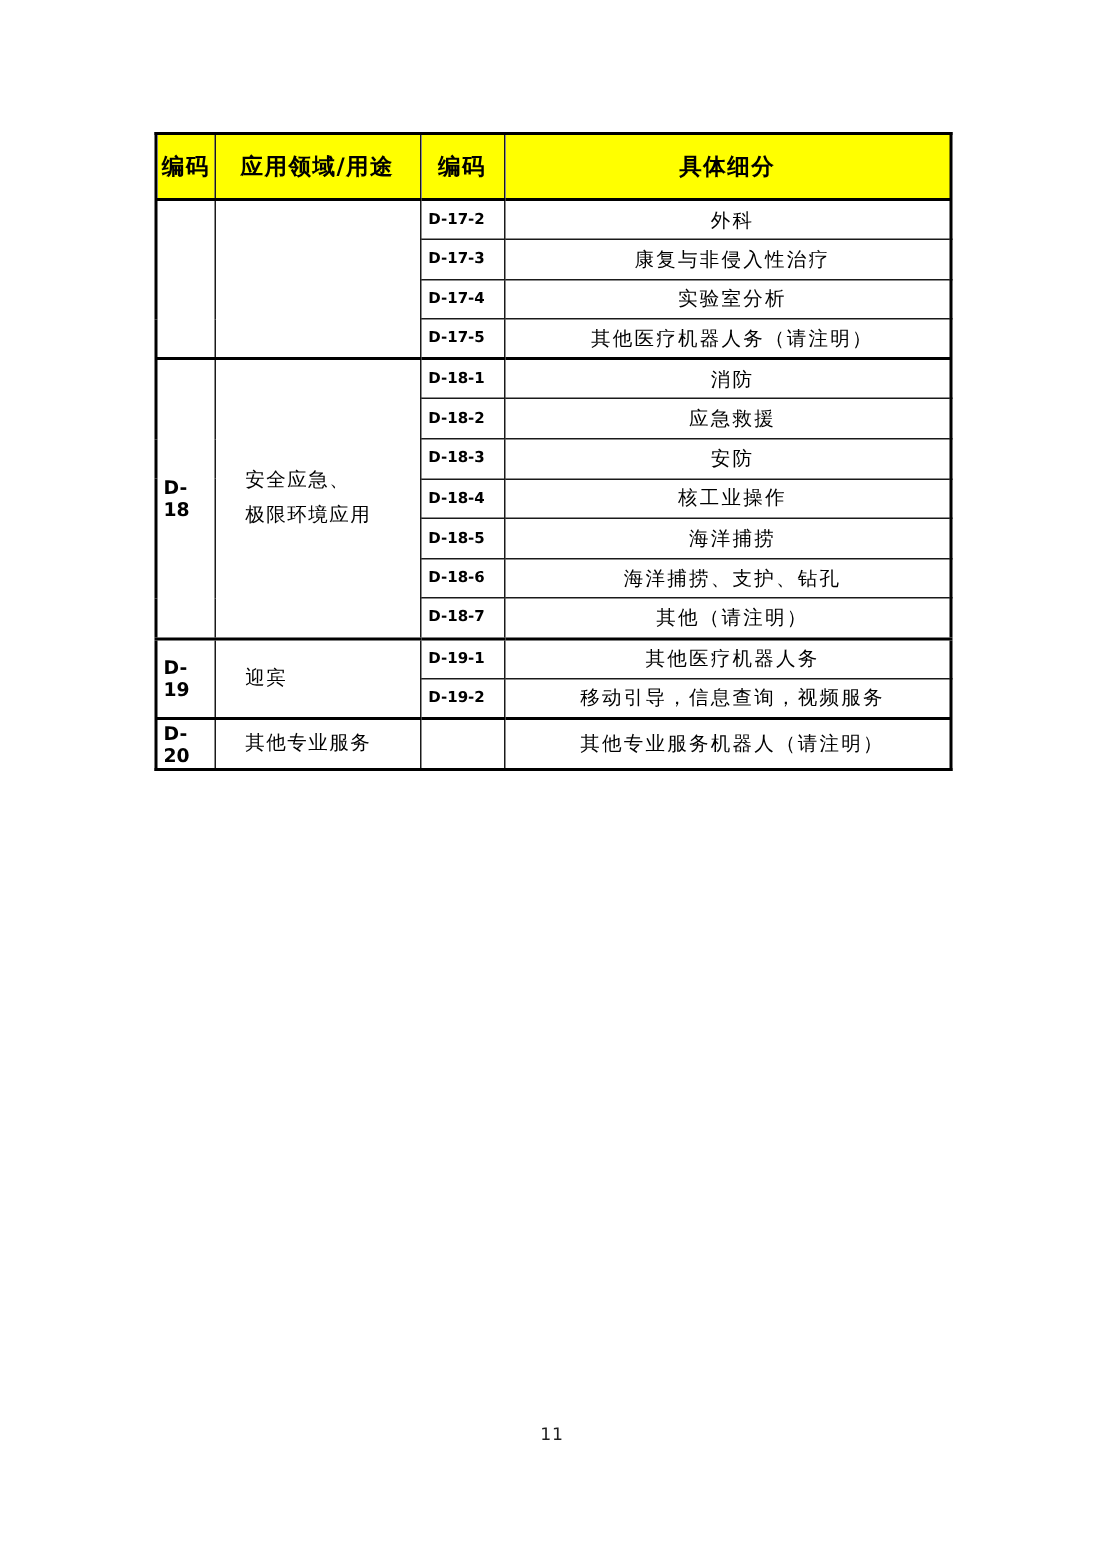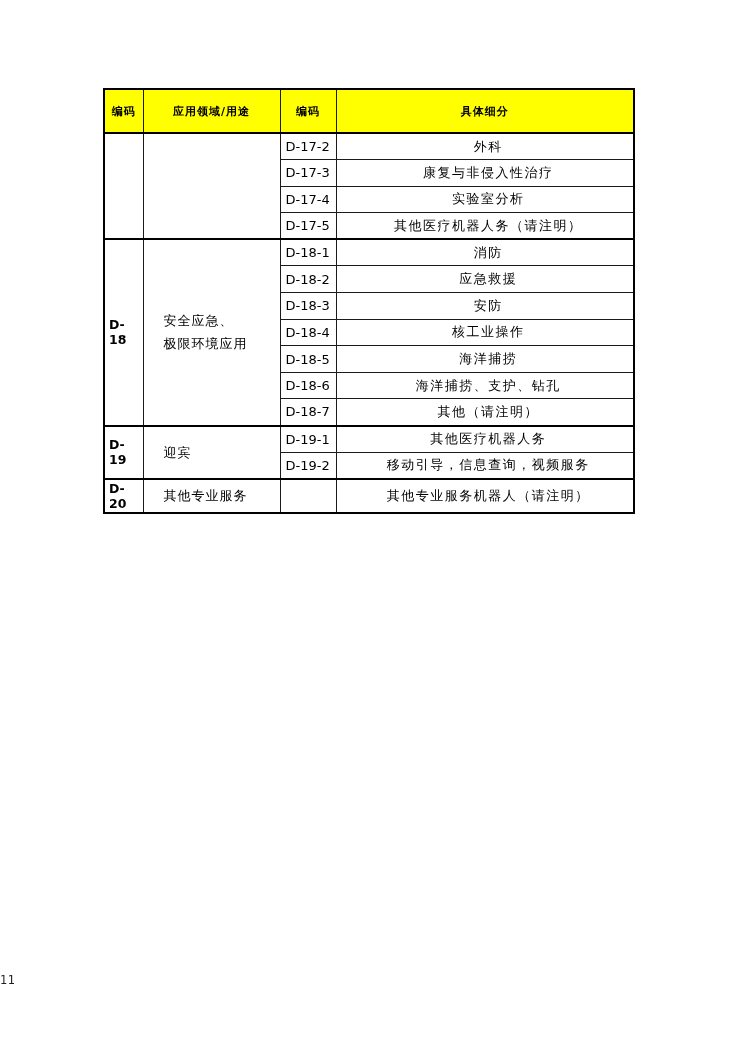--- a/index.html
+++ b/index.html
@@ -34,21 +34,21 @@
     vertical-align: middle;
     overflow: hidden;
     box-sizing: border-box;
   }
   table.doc-table thead tr {
     height: 44px;
   }
   table.doc-table th {
     background: #ffff00;
     font-weight: 700;
-    font-size: 11px;
+    font-size: 15px;
     text-align: center;
     padding: 0;
     border-bottom: 2px solid #000000;
     letter-spacing: 1px;
   }
   table.doc-table tbody tr {
     height: 26.6px;
   }
   tr.group-start td {
     border-top: 2px solid #000000;
@@ -60,40 +60,39 @@
     letter-spacing: 0px;
   }
   td.domain {
     font-size: 13px;
     padding-left: 20px;
     white-space: pre-line;
     line-height: 23px;
     letter-spacing: 1px;
   }
   td.code-sub {
-    font-weight: 400;
-    font-size: 13px;
+    font-weight: 700;
+    font-size: 10px;
     padding-left: 5px;
   }
   td.detail {
     font-size: 13px;
     padding-left: 8px;
     letter-spacing: 1.5px;
     text-align: center;
   }
   .page-number {
     position: absolute;
     left: 0;
     right: 0;
     top: 949px;
-    text-align: left;
+    text-align: center;
     font-size: 11.5px;
     color: #1f1f1f;
     letter-spacing: 0.5px;
-    margin-top: 24px;
   }
 </style>
 </head>
 <body>
 
 <div class="page">
 
   <table class="doc-table">
     <colgroup>
       <col style="width:39px">

